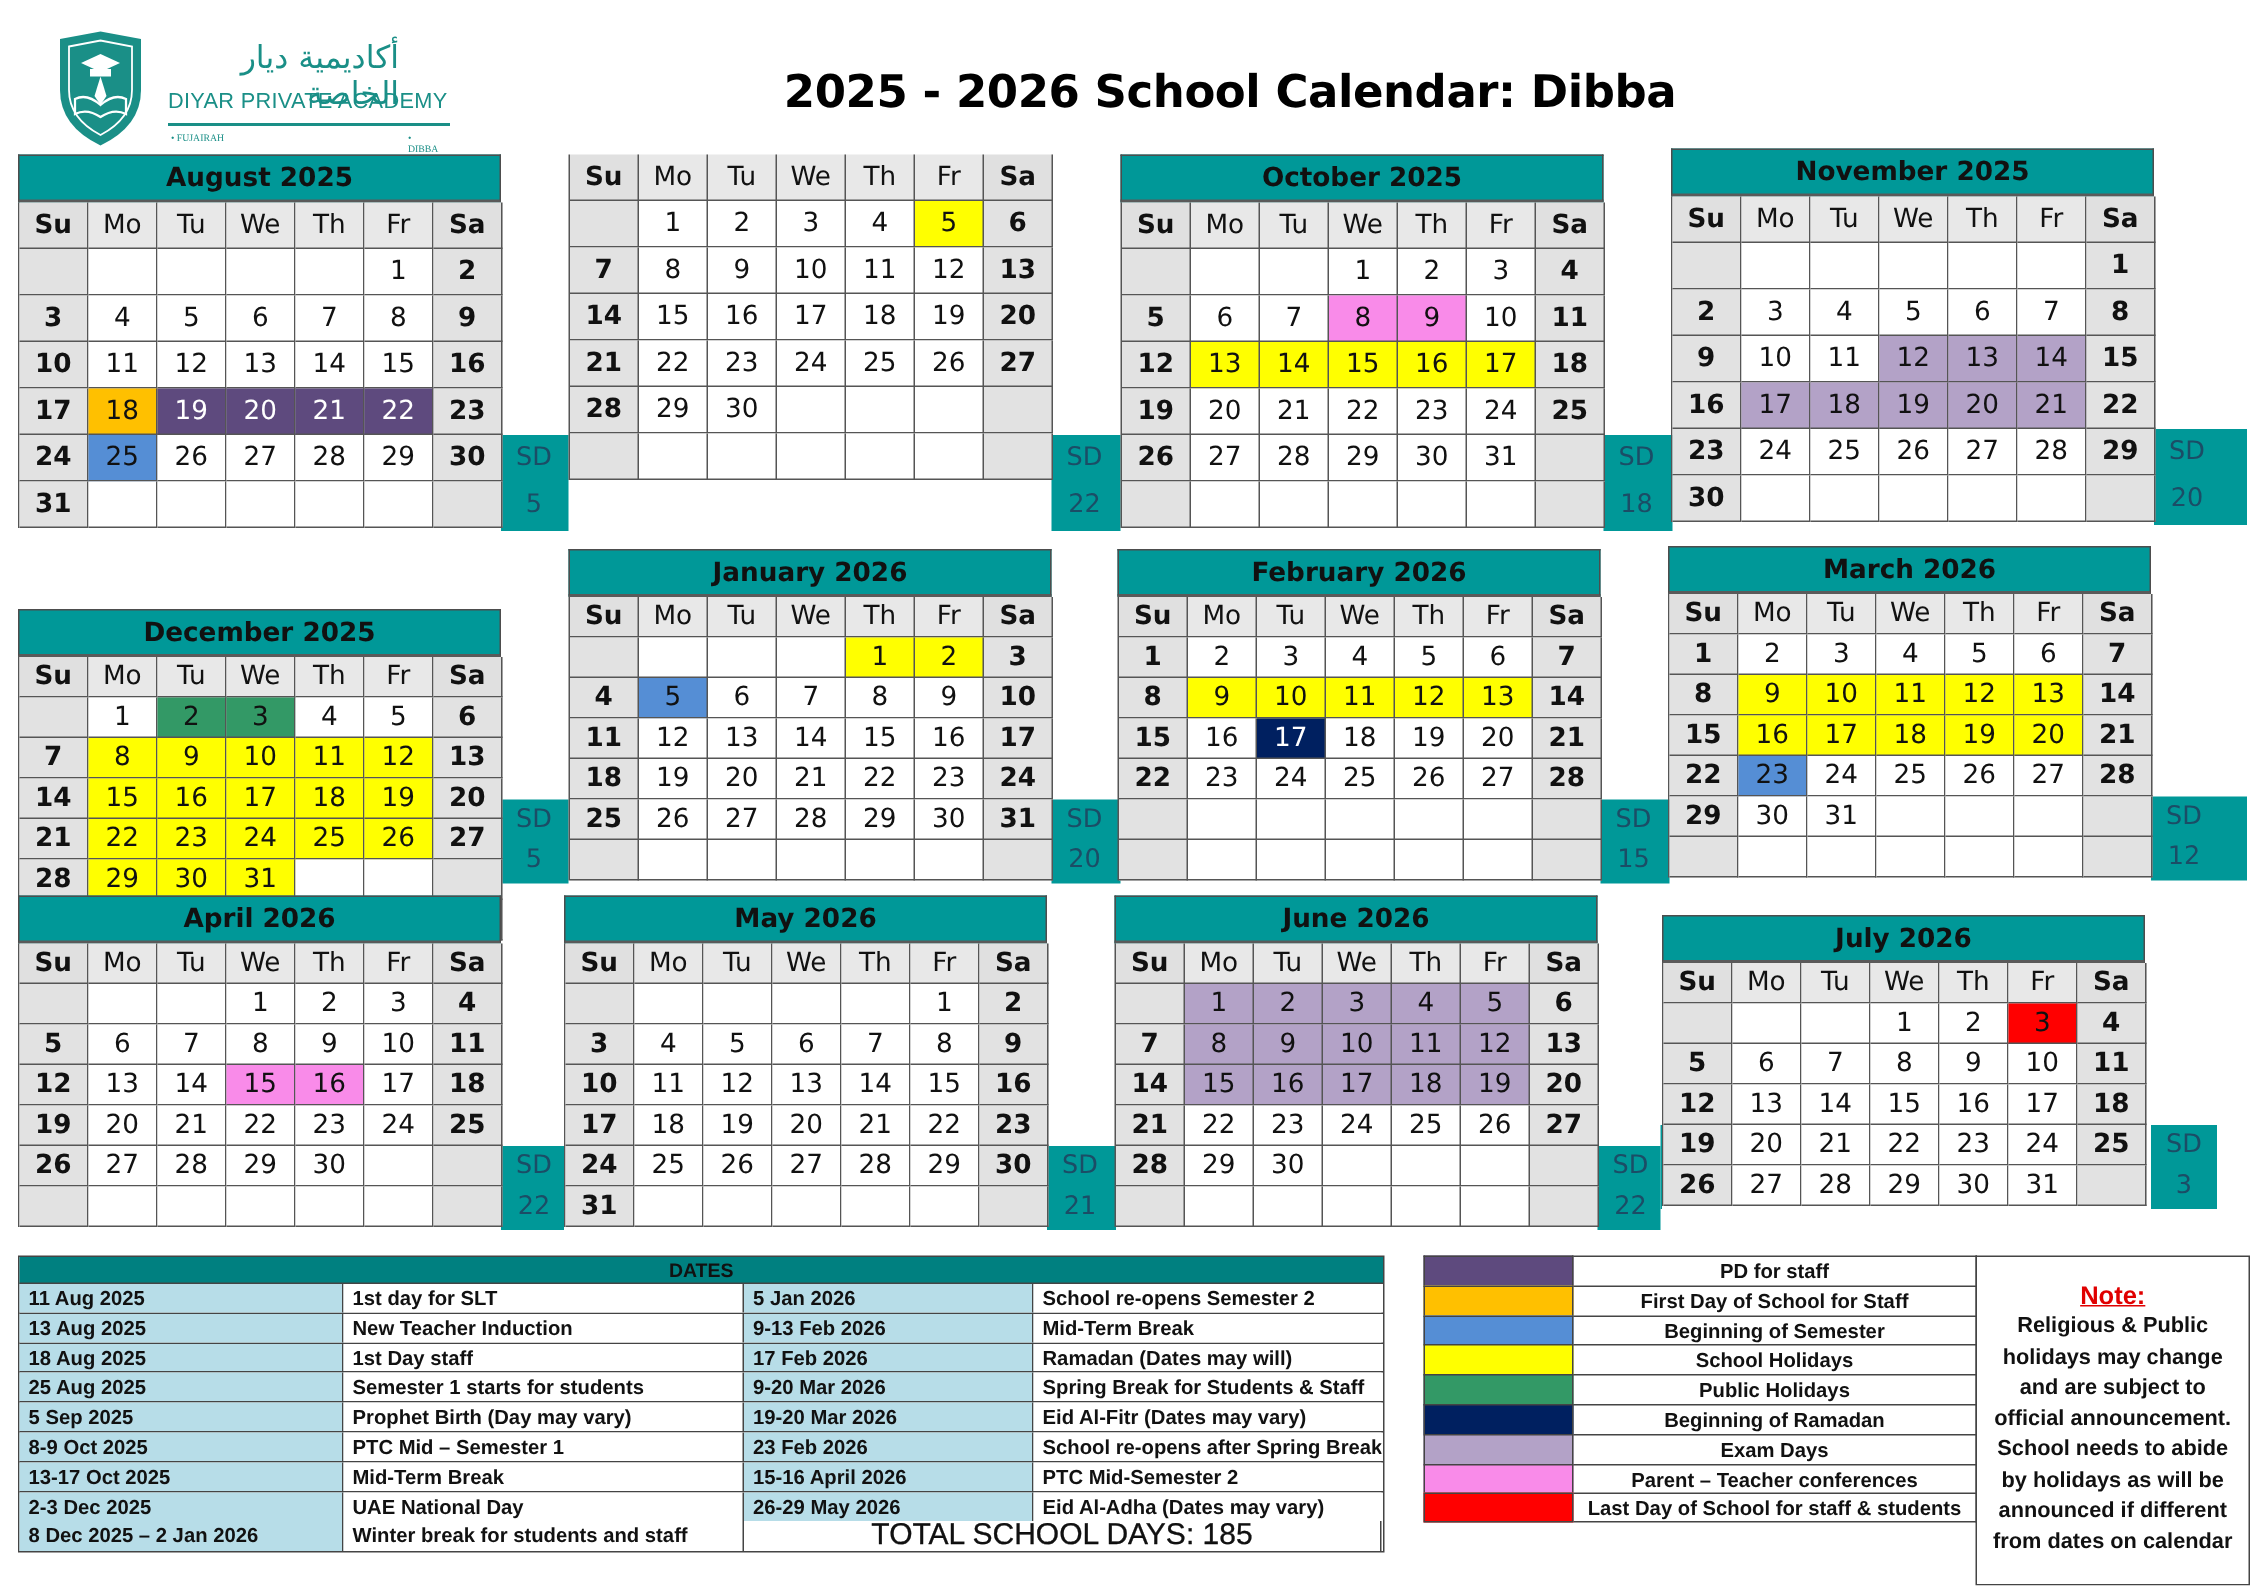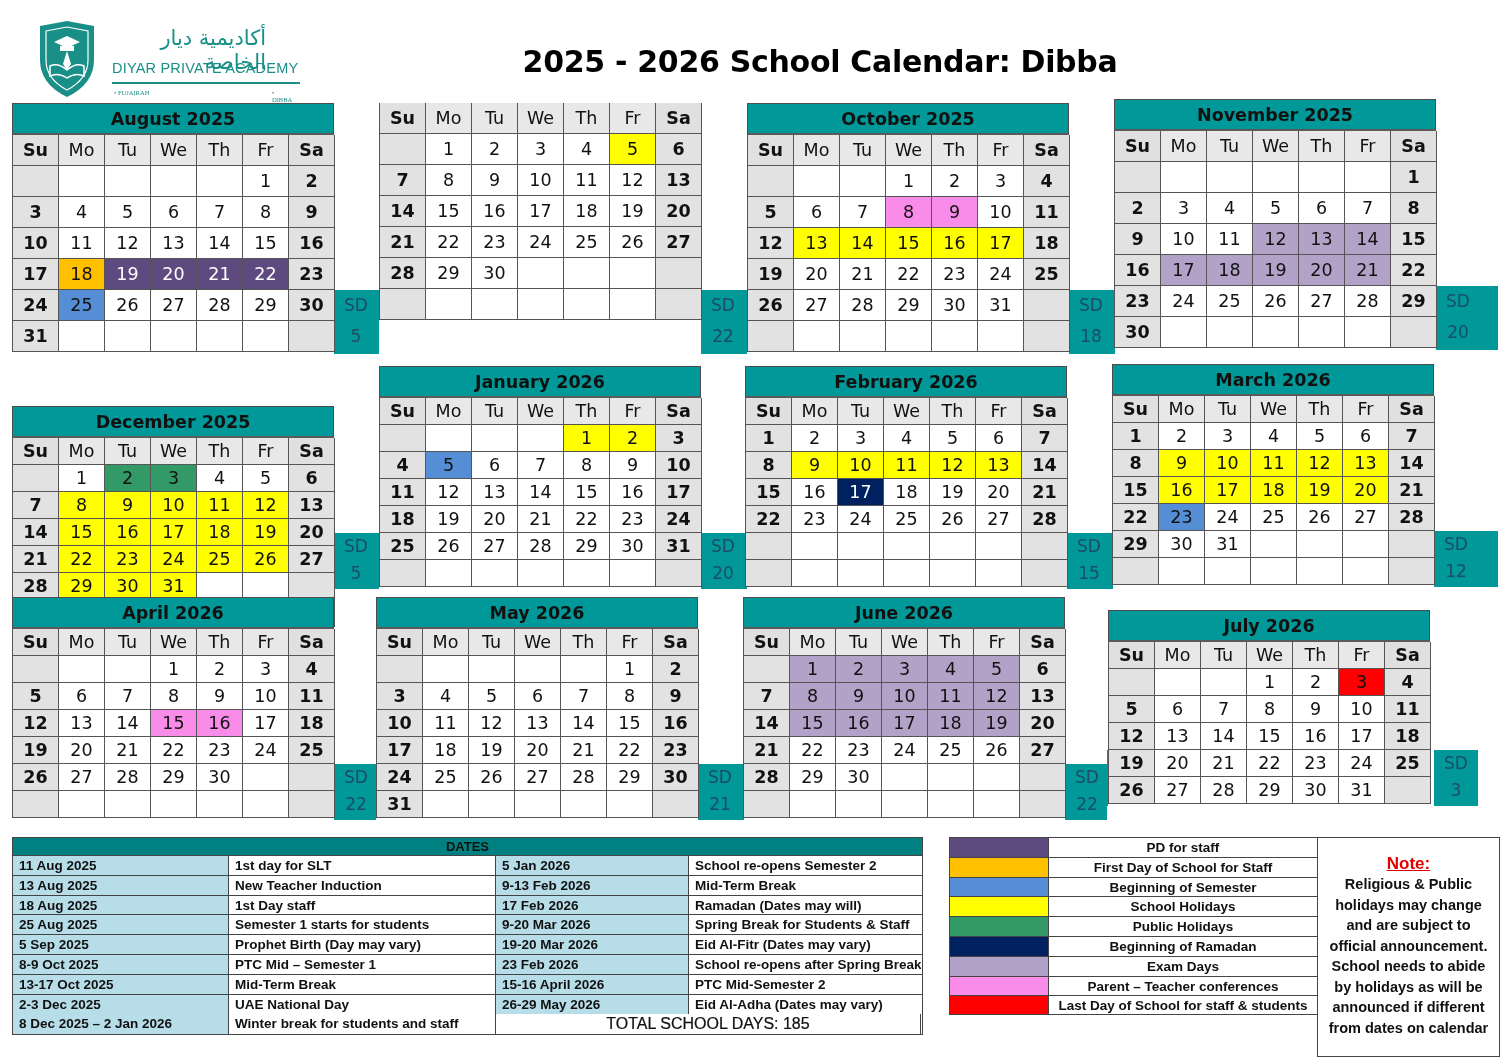--- a/index.html
+++ b/index.html
@@ -33,21 +33,21 @@
 
   
   .dates { position: absolute; left: 12px; top: 837px; width: 911px; border: 1.5px solid #444; font-family: "Liberation Sans", sans-serif; font-weight: bold; font-size: 13.5px; }
   .dates-head { height: 18px; background: #008080; color: #111; text-align: center; font-size: 13px; line-height: 18px; border-bottom: 1px solid #444; }
   .drow { display: flex; height: 19.8px; border-bottom: 1px solid #444; }
   .drow:last-child { border-bottom: none; }
   .dc { line-height: 19px; padding-left: 6px; white-space: nowrap; overflow: hidden; border-right: 1px solid #444; }
   .dc.d { background: #b7dde8; }
   .dc.e { background: #fff; }
   .c1 { width: 216px; } .c2 { width: 267px; } .c3 { width: 193px; } .c4 { width: 232px; border-right: none; }
-  .total { width: 425px; text-align: center; font-size: 16px; font-weight: normal; padding-left: 0; line-height: 19px; -webkit-text-stroke: 0.2px #000; }
+  .total { width: 425px; text-align: center; font-size: 20px; font-weight: normal; padding-left: 0; line-height: 19px; -webkit-text-stroke: 0.2px #000; }
 
   
   .legend { position: absolute; left: 949px; top: 837px; width: 369px; font-family: "Liberation Sans", sans-serif; font-weight: bold; font-size: 13.5px; }
   .lrow { display: flex; height: 19.8px; }
   .swatch { width: 100px; border: 1px solid #444; border-bottom: none; }
   .lrow:last-child .swatch { border-bottom: 1px solid #444; }
   .llabel { flex: 1; text-align: center; line-height: 19px; border-top: 1px solid #444; border-right: 1px solid #444; white-space: nowrap; }
   .lrow:last-child .llabel { border-bottom: 1px solid #444; }
 
   .note { position: absolute; left: 1317px; top: 837px; width: 183px; height: 220px; border: 1.5px solid #444; font-family: "Liberation Sans", sans-serif; font-weight: bold; text-align: center; font-size: 14.5px; line-height: 20.5px; padding-top: 16px; }

